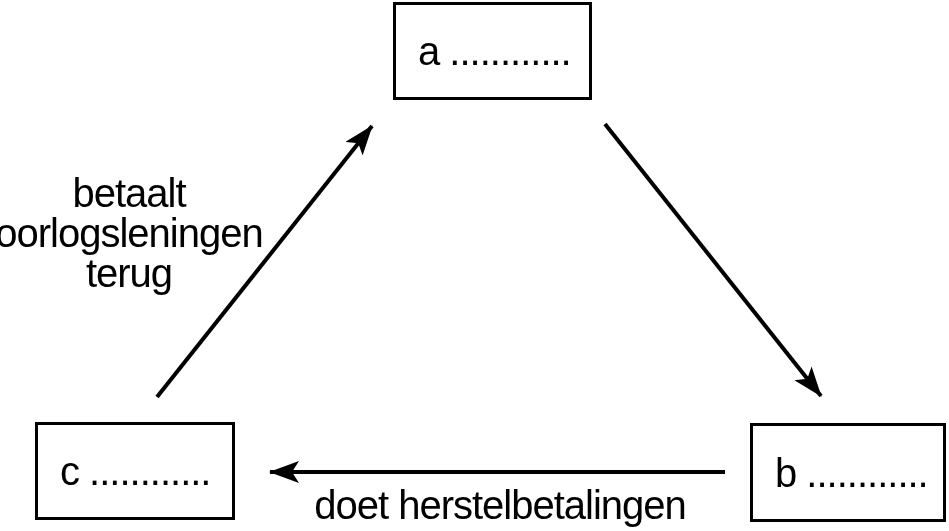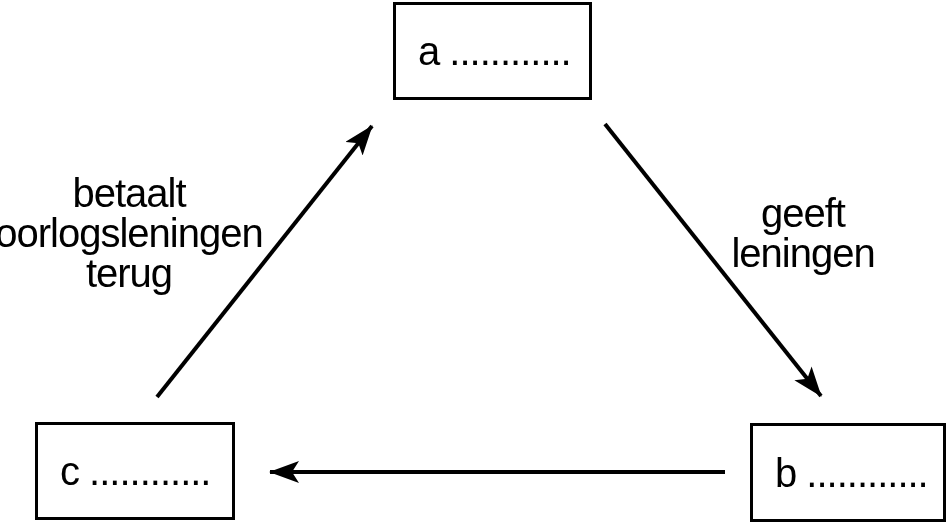--- a/index.html
+++ b/index.html
@@ -76,17 +76,16 @@
   </div>
 
   <div class="node-box" id="box-c">
     <span>c ............</span>
   </div>
 
   <div class="arrow-label" id="label-c-to-a">betaalt
 oorlogsleningen
 terug</div>
 
-  <div class="arrow-label" id="label-a-to-b">geeft
-leningen</div>
 
+  <div class="arrow-label" id="label-b-to-c">doet herstelbetalingen</div>
 
 </div>
 
 </body></html>

